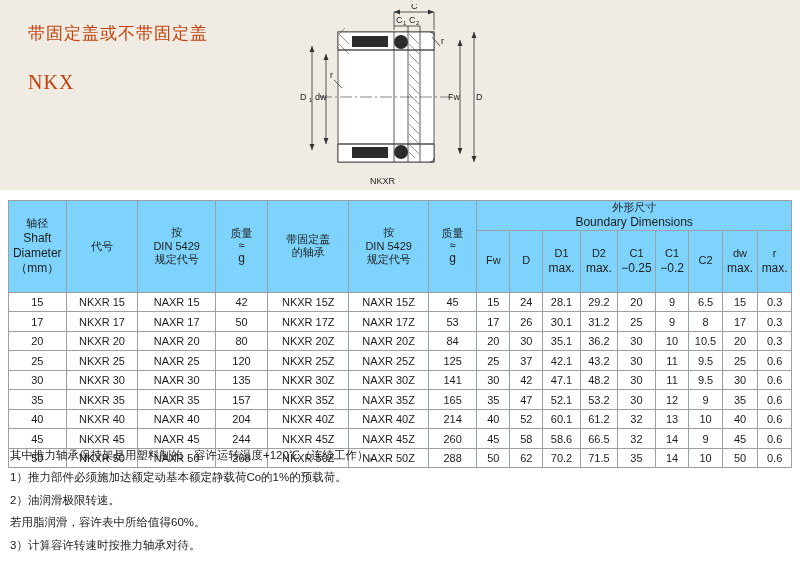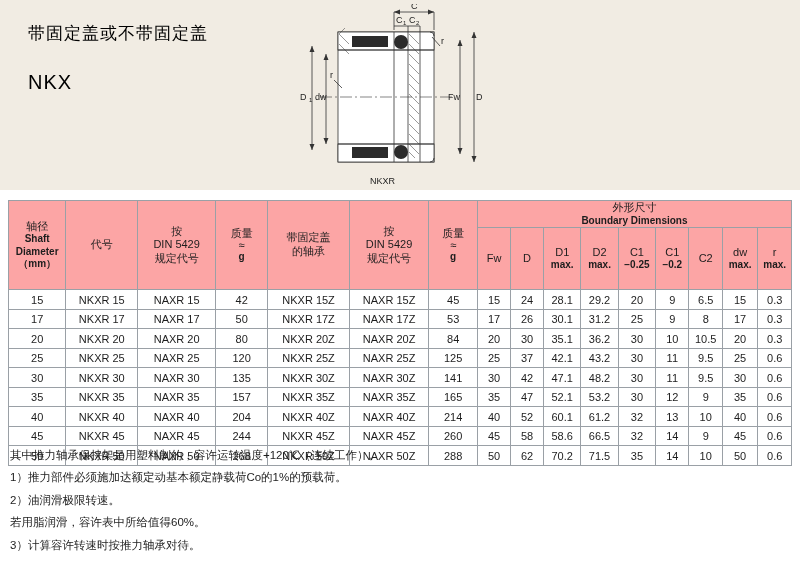--- a/index.html
+++ b/index.html
@@ -19,21 +19,22 @@
   
   .header {
     position: absolute;
     left: 0; top: 0;
     width: 800px; height: 190px;
     background: #f1ece3;
   }
   .header-text {
     position: absolute;
     left: 28px; top: 22px;
-    color: #000000;
+    color: #c2410c;
+    font-family: Liberation Serif, serif;
   }
   .title-main {
     font-size: 17px;
     letter-spacing: 1px;
     margin-bottom: 26px;
     white-space: nowrap;
   }
   .title-sub1 {
     font-size: 20px;
     letter-spacing: 1px;
@@ -64,34 +65,34 @@
     font-size: 11px;
     color: #1d1d1d;
   }
   table.spec th, table.spec td {
     border: 1px solid #9aa0a6;
     text-align: center;
     vertical-align: middle;
     padding: 0;
   }
   table.spec thead th {
-    background: #fca5a5;
+    background: #7dd3fc;
     font-weight: normal;
     line-height: 1.25;
   }
   .th-tall { height: 88px; }
   .th-group { height: 26px; font-size: 11px; }
   .th-sub { height: 62px; }
   table.spec tbody td {
     height: 19.5px;
     background: #ffffff;
     font-size: 11px;
   }
   .cn { font-size: 11px; }
-  .small { font-size: 10px; font-weight: bold; }
+  .small { font-size: 12px; }
   .approx { font-size: 11px; line-height: 1.0; }
 
   
   .notes {
     position: absolute;
     left: 10px; top: 444px;
     width: 780px;
     font-size: 11.5px;
     color: #1d1d1d;
     line-height: 1.95;

